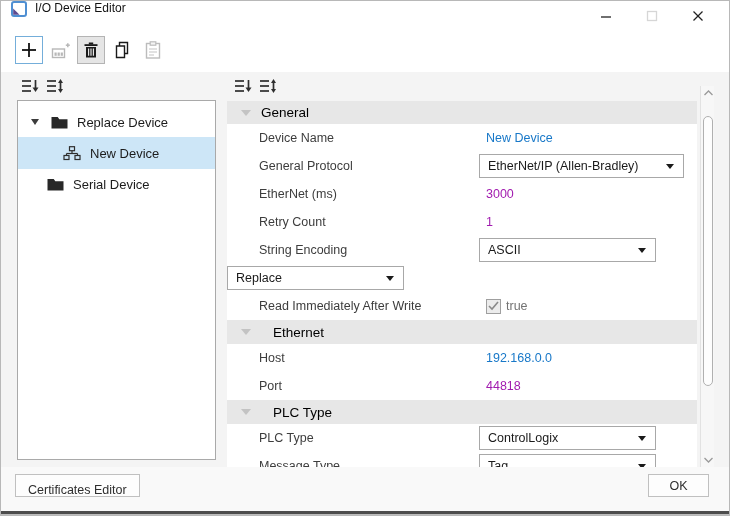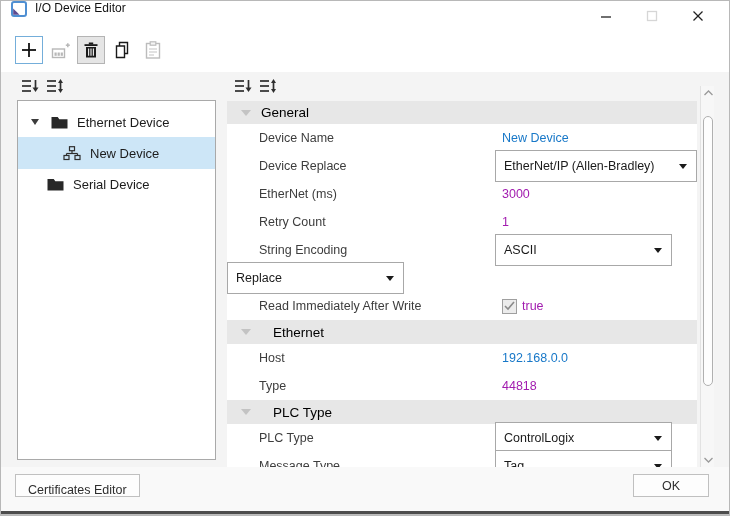--- a/index.html
+++ b/index.html
@@ -28,40 +28,40 @@
   .tree-row.selected { height:32px; background:#cde6f7; }
   .expander { width:0; height:0; border-left:4px solid transparent; border-right:4px solid transparent; border-top:6px solid #3c3c3c; margin-left:13px; }
   .tree-indent0 { margin-left:27px; }
   .tree-label { margin-left:9px; }
   
   #props-viewport { position:absolute; left:226px; top:29px; width:470px; height:366px; background:#fff; overflow:hidden; }
   .sec-header { height:23px; background:#e7e7e7; display:flex; align-items:center; }
   .sec-header.tall { height:24px;gap:12px; }
   .sec-caret { width:0; height:0; border-left:5px solid transparent; border-right:5px solid transparent; border-top:6px solid #c3c3c3; margin-left:14px; }
   .sec-title { margin-left:10px; font-size:13.5px; color:#000000; }
-  .prow { height:28px; display:flex; align-items:center; background:#fff;gap:16px; }
+  .prow { height:28px; display:flex; align-items:center; background:#fff; }
   .plabel { padding-left:32px; width:252px; font-size:12.5px; color:#3d3d3d; flex:0 0 252px; }
   .pval { font-size:12.5px; padding-left:7px; }
   .blue   { color:#1878c8; }
   .orange { color:#a21caf; }
-  .green  { color:#a21caf; padding-left:5px; }
-  .dropdown { height:32px; border:1px solid #a8a8a8; background:#fff; display:flex; align-items:center; justify-content:space-between; padding:0 9px 0 8px; width:177px; }
+  .green  { color:#737373; padding-left:5px; }
+  .dropdown { height:24px; border:1px solid #a8a8a8; background:#fff; display:flex; align-items:center; justify-content:space-between; padding:0 9px 0 8px; width:177px; }
   .dropdown.wide { width:205px; }
   .dropdown .dd-text { font-size:12.5px; color:#1a1a1a; }
   .dd-caret { width:0; height:0; border-left:4px solid transparent; border-right:4px solid transparent; border-top:5px solid #1a1a1a; }
   .checkbox { width:15px; height:15px; background:#ececec; border:1px solid #9f9f9f; display:inline-flex; align-items:center; justify-content:center; }
   
   #scrollbar { position:absolute; left:699px; top:14px; width:14px; height:381px; background:#f7f7f7; border-left:1px solid #e2e2e2; }
   #sb-thumb { position:absolute; left:1.5px; top:30px; width:10px; height:270px; background:#fdfdfd; border:1px solid #b0b0b0; border-radius:6px; }
   .sb-arrow { position:absolute; left:0; width:14px; height:14px; display:flex; align-items:center; justify-content:center; }
   
   #footer { position:absolute; left:0; bottom:4px; width:100%; height:44px; background:#f9f9f9; }
   .btn { background:#fdfdfd; border:1px solid #c0c0c0; font-size:12.5px; color:#2e2e2e; font-family:inherit; }
   #cert-btn { position:absolute; left:14px; top:7px; height:23px; padding:8px 12px; }
-  #ok-btn { position:absolute; right:20px; top:7px; height:23px; width:76px; }
+  #ok-btn { position:absolute; right:20px; top:7px; height:23px; width:61px; }
   
   #bottom-edge { position:absolute; left:0; bottom:0; width:100%; height:4px; background:#4d4d4d; border-bottom:1px solid #bdbdbd; }
 </style>
 </head>
 <body>
 
 <div id="window">
 
   <div id="titlebar">
     <svg id="app-icon" viewBox="0 0 16 16">
@@ -152,21 +152,21 @@
         <path d="M12 11 h5 l-2.5 4 z" fill="#2e2e2e"></path>
       </svg>
     </div>
 
     <div id="tree-box">
       <div class="tree-row">
         <span class="expander"></span>
         <svg class="tree-indent0" style="margin-left:12px;" width="17" height="13">
           <path d="M0.5 1 h6.2 l1.6 2.2 h8.2 v9.3 h-16 z" fill="#282828"></path>
         </svg>
-        <span class="tree-label">Ethernet Device</span>
+        <span class="tree-label">Replace Device</span>
       </div>
       <div class="tree-row selected">
         <svg style="margin-left:45px;" width="18" height="15">
           <rect x="6.5" y="0.7" width="5" height="4" fill="none" stroke="#2e2e2e" stroke-width="1.2"></rect>
           <line x1="9" y1="4.7" x2="9" y2="7.5" stroke="#2e2e2e" stroke-width="1.2"></line>
           <line x1="3.5" y1="7.5" x2="14.5" y2="7.5" stroke="#2e2e2e" stroke-width="1.2"></line>
           <line x1="3.5" y1="7.5" x2="3.5" y2="9.5" stroke="#2e2e2e" stroke-width="1.2"></line>
           <line x1="14.5" y1="7.5" x2="14.5" y2="9.5" stroke="#2e2e2e" stroke-width="1.2"></line>
           <rect x="1" y="9.5" width="5" height="4" fill="none" stroke="#2e2e2e" stroke-width="1.2"></rect>
           <rect x="12" y="9.5" width="5" height="4" fill="none" stroke="#2e2e2e" stroke-width="1.2"></rect>
@@ -203,21 +203,21 @@
 
       <div class="sec-header">
         <span class="sec-caret"></span>
         <span class="sec-title">General</span>
       </div>
       <div class="prow">
         <span class="plabel">Device Name</span>
         <span class="pval blue">New Device</span>
       </div>
       <div class="prow">
-        <span class="plabel">Device Replace</span>
+        <span class="plabel">General Protocol</span>
         <div class="dropdown wide">
           <span class="dd-text">EtherNet/IP (Allen-Bradley)</span>
           <span class="dd-caret"></span>
         </div>
       </div>
       <div class="prow">
         <span class="plabel">EtherNet (ms)</span>
         <span class="pval orange">3000</span>
       </div>
       <div class="prow">
@@ -251,21 +251,21 @@
 
       <div class="sec-header tall">
         <span class="sec-caret"></span>
         <span class="sec-title">Ethernet</span>
       </div>
       <div class="prow">
         <span class="plabel">Host</span>
         <span class="pval blue">192.168.0.0</span>
       </div>
       <div class="prow">
-        <span class="plabel">Type</span>
+        <span class="plabel">Port</span>
         <span class="pval orange">44818</span>
       </div>
 
       <div class="sec-header tall">
         <span class="sec-caret"></span>
         <span class="sec-title">PLC Type</span>
       </div>
       <div class="prow">
         <span class="plabel">PLC Type</span>
         <div class="dropdown">

